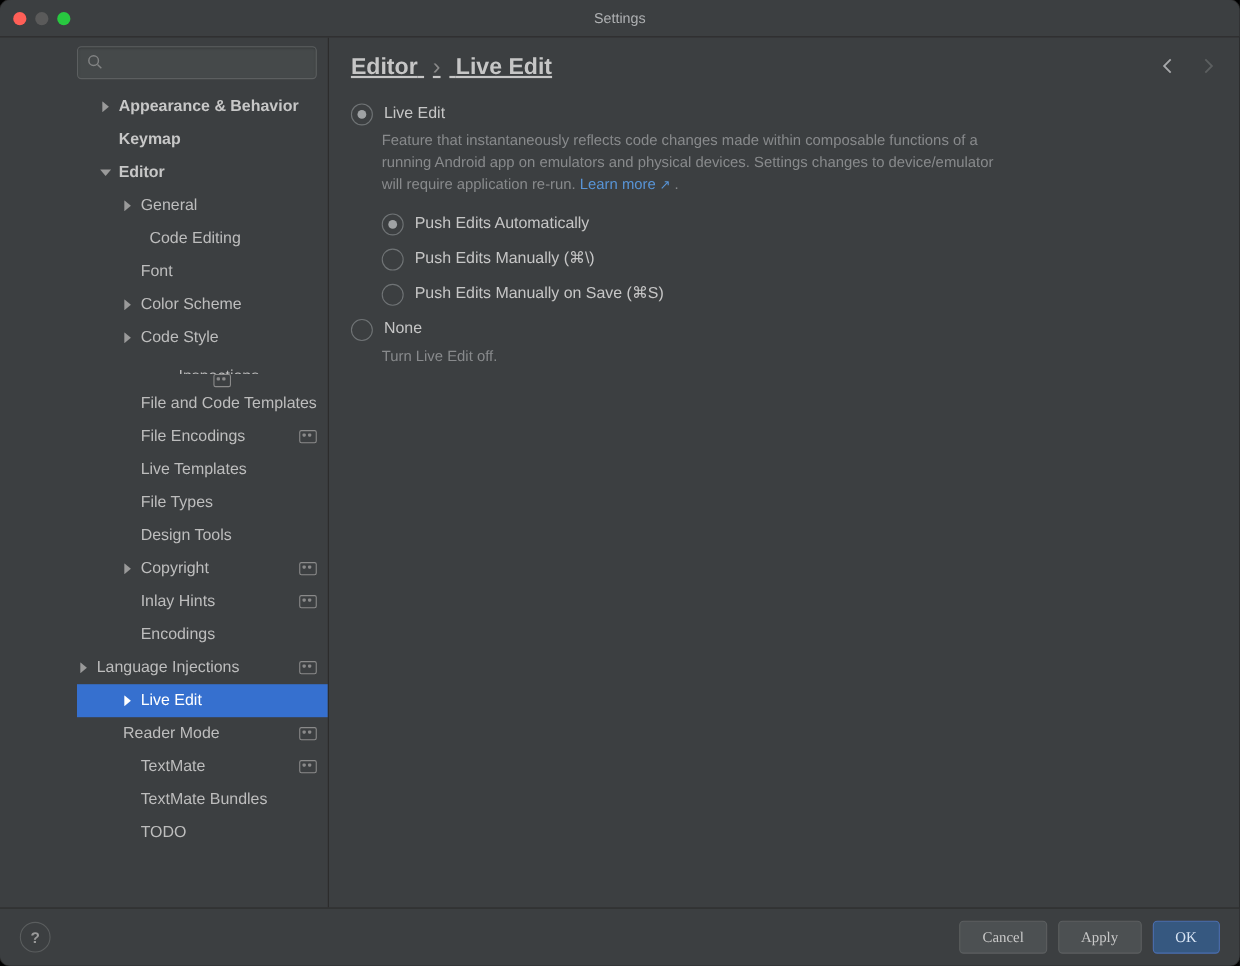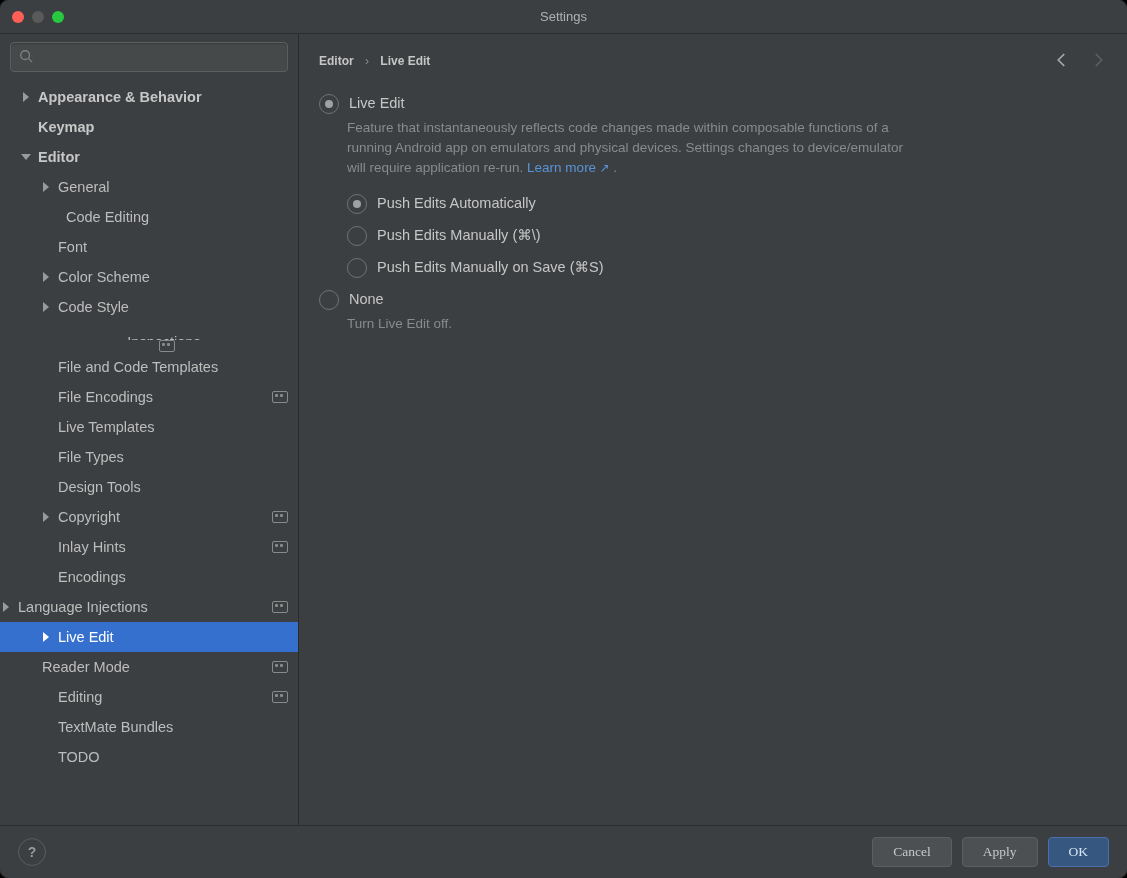--- a/index.html
+++ b/index.html
@@ -5,41 +5,41 @@
 html,body{margin:0;padding:0;height:100%;font-family:-apple-system,BlinkMacSystemFont,"Segoe UI",Arial,sans-serif;font-size:14px;color:#bbb;background:#000;overflow:hidden;}
 .window{width:1127px;height:878px;background:#3c3f41;border-radius:10px;overflow:hidden;display:flex;flex-direction:column;box-shadow:0 0 0 1px #2b2b2b;}
 .titlebar{height:33px;background:#3c3f41;display:flex;align-items:center;position:relative;border-bottom:1px solid #2b2b2b;}
 .traffic{display:flex;gap:8px;padding-left:12px;}
 .tl{width:12px;height:12px;border-radius:50%;}
 .tl.red{background:#ff5f57;}
 .tl.yellow{background:#5a5a5a;}
 .tl.green{background:#28c840;}
 .titlebar .wtitle{position:absolute;left:0;right:0;text-align:center;color:#aeb0b2;font-size:13px;font-weight:500;}
 .body{flex:1;display:flex;min-height:0;}
-.sidebar{width:298px;background:#3c3f41;border-right:1px solid #2b2b2b;display:flex;flex-direction:column;padding:8px 0 0 0;}
+.sidebar{width:298px;background:#3c3f41;border-right:1px solid #2b2b2b;display:flex;flex-direction:column;padding:8px 0 0 0;align-items:flex-end;}
 .searchwrap{padding:0 10px 10px 10px;}
 .search{display:flex;align-items:center;background:#45494a;border:1px solid #5c5f60;border-radius:4px;height:28px;padding:0 8px;box-shadow:inset 0 1px 2px rgba(0,0,0,.2);} 
 .search svg{width:14px;height:14px;opacity:.6;margin-right:6px;}
 .search input{flex:1;background:transparent;border:0;outline:0;color:#ccc;font-size:13px;}
 .tree{flex:1;overflow-y:auto;padding-bottom:10px;position:relative;}
 .tree::-webkit-scrollbar{width:12px;}
 .tree::-webkit-scrollbar-track{background:#3c3f41;}
 .tree::-webkit-scrollbar-thumb{background:#5b5e5f;border-radius:6px;border:3px solid #3c3f41;}
 .node{display:flex;align-items:center;height:30px;padding-right:10px;cursor:default;color:#bdbdbd;font-size:14.5px;}
 .node.bold{font-weight:600;color:#c7c7c7;}
 .node.selected{background:#3670cf;color:#fff;}
 .node .label{flex:1;white-space:nowrap;overflow:hidden;text-overflow:ellipsis;}
 .arrow{width:12px;height:12px;margin-right:6px;display:inline-flex;align-items:center;justify-content:center;}
 .arrow svg{width:10px;height:10px;fill:#9a9a9a;}
 .node.selected .arrow svg{fill:#fff;}
 .badge{width:14px;height:10px;border:1px solid #8a8a8a;border-radius:2px;display:inline-block;margin-left:6px;position:relative;}
 .badge::after{content:"";position:absolute;left:2px;top:2px;width:3px;height:3px;background:#8a8a8a;box-shadow:5px 0 0 #8a8a8a;border-radius:1px;}
 .main{flex:1;display:flex;flex-direction:column;min-width:0;}
 .mainhead{display:flex;align-items:center;height:54px;padding:0 20px;border-bottom:0;}
-.crumbs{font-size:12px;font-weight:600;color:#c6c6c6;}
+.crumbs{font-size:21px;font-weight:600;color:#c6c6c6;text-decoration:underline;}
 .crumbs .sep{margin:0 8px;color:#8a8a8a;font-weight:400;}
 .navbtns{margin-left:auto;display:flex;gap:18px;}
 .navbtns svg{width:18px;height:18px;}
 .content{flex:1;overflow:auto;padding:4px 40px 20px 20px;}
 .opt{display:flex;align-items:flex-start;margin-bottom:4px;}
 .radio{width:18px;height:18px;border:1.5px solid #6f7375;border-radius:50%;margin-right:10px;margin-top:2px;display:inline-flex;align-items:center;justify-content:center;flex-shrink:0;}
 .radio.checked::after{content:"";width:8px;height:8px;border-radius:50%;background:#9fa2a4;}
 .opt .olabel{color:#c6c6c6;font-size:14.5px;line-height:22px;}
 .optdesc{color:#888a8c;font-size:13.5px;line-height:20px;margin:2px 0 14px 28px;max-width:560px;}
 .optdesc a{color:#5894d6;text-decoration:none;margin-top:16px;}
@@ -194,21 +194,21 @@
             </span>
             <span class="label">Live Edit</span>
           </div>
           <div class="node" style="padding-left: 24px;">
             <span class="arrow"></span>
             <span class="label">Reader Mode</span>
             <span class="badge"></span>
           </div>
           <div class="node" style="padding-left: 40px;">
             <span class="arrow"></span>
-            <span class="label">Editing</span>
+            <span class="label">TextMate</span>
             <span class="badge"></span>
           </div>
           <div class="node" style="padding-left: 40px;">
             <span class="arrow"></span>
             <span class="label">TextMate Bundles</span>
           </div>
           <div class="node" style="padding-left: 40px;">
             <span class="arrow"></span>
             <span class="label">TODO</span>
           </div>

